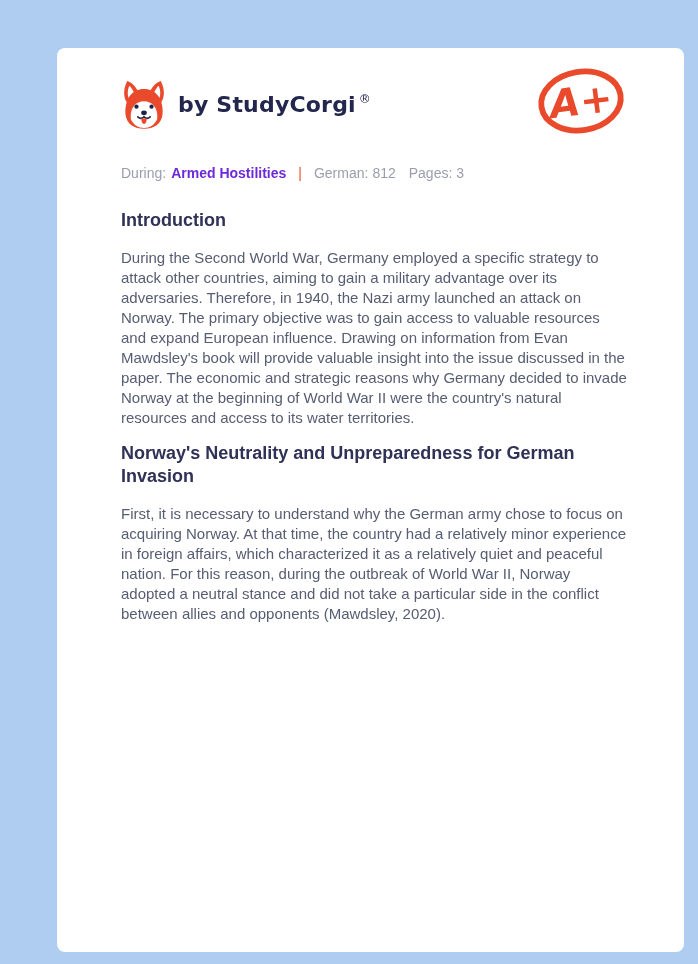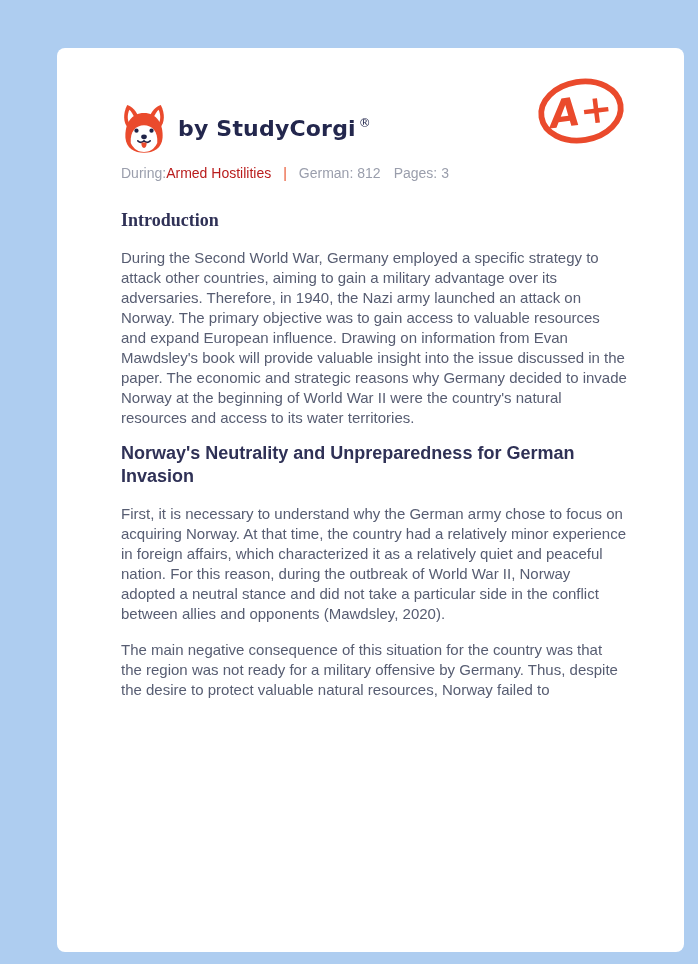--- a/index.html
+++ b/index.html
@@ -16,21 +16,21 @@
     left: 57px; top: 48px;
     width: 627px; height: 904px;
     background: #ffffff;
     border-radius: 8px;
     padding: 14px 57px 0 64px;
     overflow: hidden;
   }
   .header-row {
     display: flex;
     justify-content: space-between;
-    align-items: flex-end;
+    align-items: flex-start;
     height: 92px;
     gap: 8px;
   }
   .brand {
     display: flex;
     align-items: center;
     gap: 11px;
     margin-top: 16px;
     cursor: pointer;
   }
@@ -63,38 +63,39 @@
   }
   .meta {
     margin-top: 11px;
     font-size: 14px;
     color: #9a9eac;
     display: flex;
     align-items: center;
     white-space: nowrap;
   }
   .meta .topic-link {
-    color: #b91c1c;
-    font-weight: 400;
+    color: #6d28d9;
+    font-weight: 700;
+    margin-left: 5px;
     text-decoration: none;
     cursor: pointer;
   }
   .meta .sep { color: #e8542f; margin: 0 12px; font-weight: 400; }
   .meta .pair { margin-right: 13px; }
   .meta .pair .val { margin-left: 4px; }
   h2.section-heading {
     font-family: "Liberation Sans", sans-serif;
     font-weight: 700;
     font-size: 18px;
     line-height: 23px;
     color: #2f3156;
     width: 520px;
     margin: 14px 0 0 0;
   }
-  h2.section-heading.first { margin-top: 28px; font-family: Liberation Serif, serif; }
+  h2.section-heading.first { margin-top: 28px; }
   p.body-text {
     font-size: 15px;
     line-height: 20px;
     color: #575d72;
     width: 506px;
     margin: 16px 0 0 0;
   }
 </style>
 </head>
 <body>
@@ -146,17 +147,16 @@
     </div>
 
     <section>
       <h2 class="section-heading first">Introduction</h2>
       <p class="body-text">During the Second World War, Germany employed a specific strategy to attack other countries, aiming to gain a military advantage over its adversaries. Therefore, in 1940, the Nazi army launched an attack on Norway. The primary objective was to gain access to valuable resources and expand European influence. Drawing on information from Evan Mawdsley's book will provide valuable insight into the issue discussed in the paper. The economic and strategic reasons why Germany decided to invade Norway at the beginning of World War II were the country's natural resources and access to its water territories.</p>
     </section>
 
     <section>
       <h2 class="section-heading">Norway's Neutrality and Unpreparedness for German Invasion</h2>
       <p class="body-text">First, it is necessary to understand why the German army chose to focus on acquiring Norway. At that time, the country had a relatively minor experience in foreign affairs, which characterized it as a relatively quiet and peaceful nation. For this reason, during the outbreak of World War II, Norway adopted a neutral stance and did not take a particular side in the conflict between allies and opponents (Mawdsley, 2020).</p>
-      <p class="body-text">The main negative consequence of this situation for the country was that the region was not ready for a military offensive by Germany. Thus, despite the desire to protect valuable natural resources, Norway failed to</p>
     </section>
 
   </div>
 </div>
 
 </body></html>

